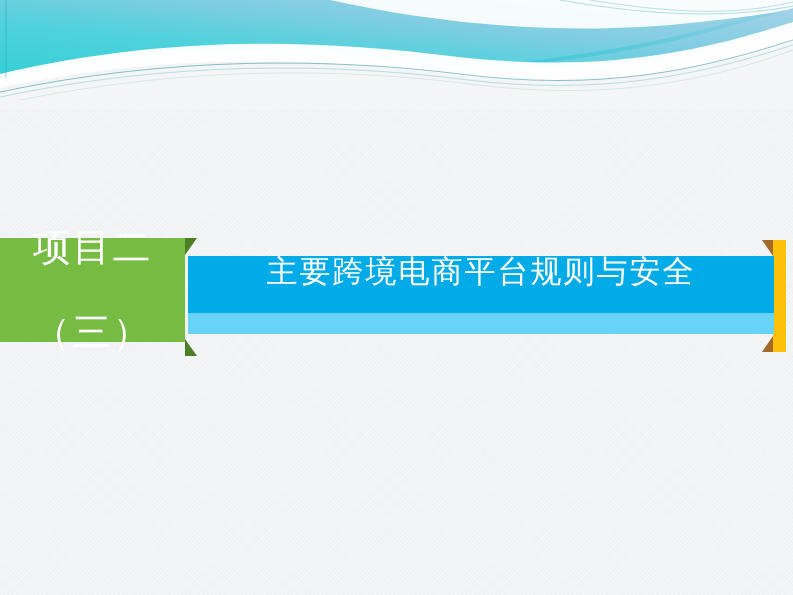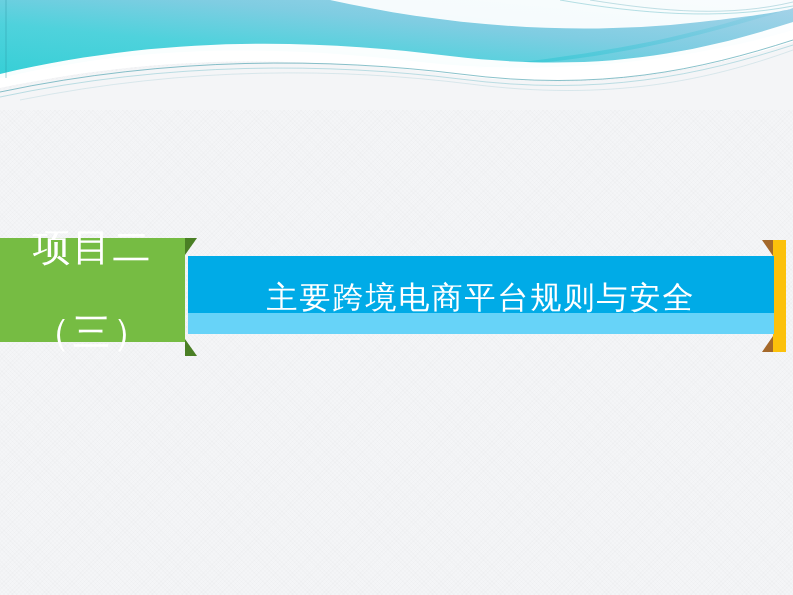--- a/index.html
+++ b/index.html
@@ -80,21 +80,21 @@
   
   .banner-main {
     position: absolute;
     left: 188px;
     top: 24px;
     width: 586px;
     height: 57px;
     background: #00abe7;
     z-index: 8;
     display: flex;
-    align-items: flex-end;
+    align-items: flex-start;
     justify-content: center;
   }
   .banner-title {
     color: #ffffff;
     font-size: 31px;
     letter-spacing: 2px;
     line-height: 1;
     white-space: nowrap;
     font-family: "Liberation Serif", "DejaVu Serif", serif;
   }

